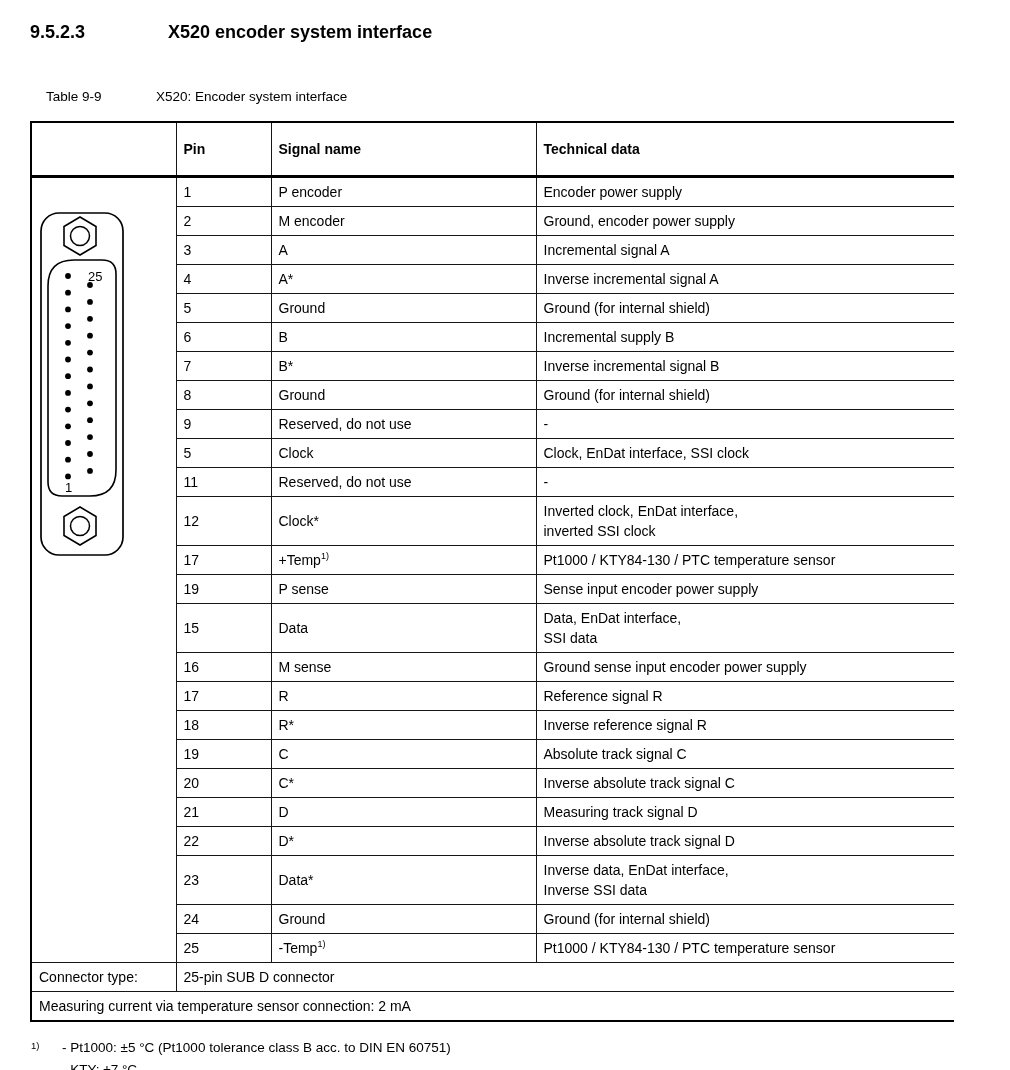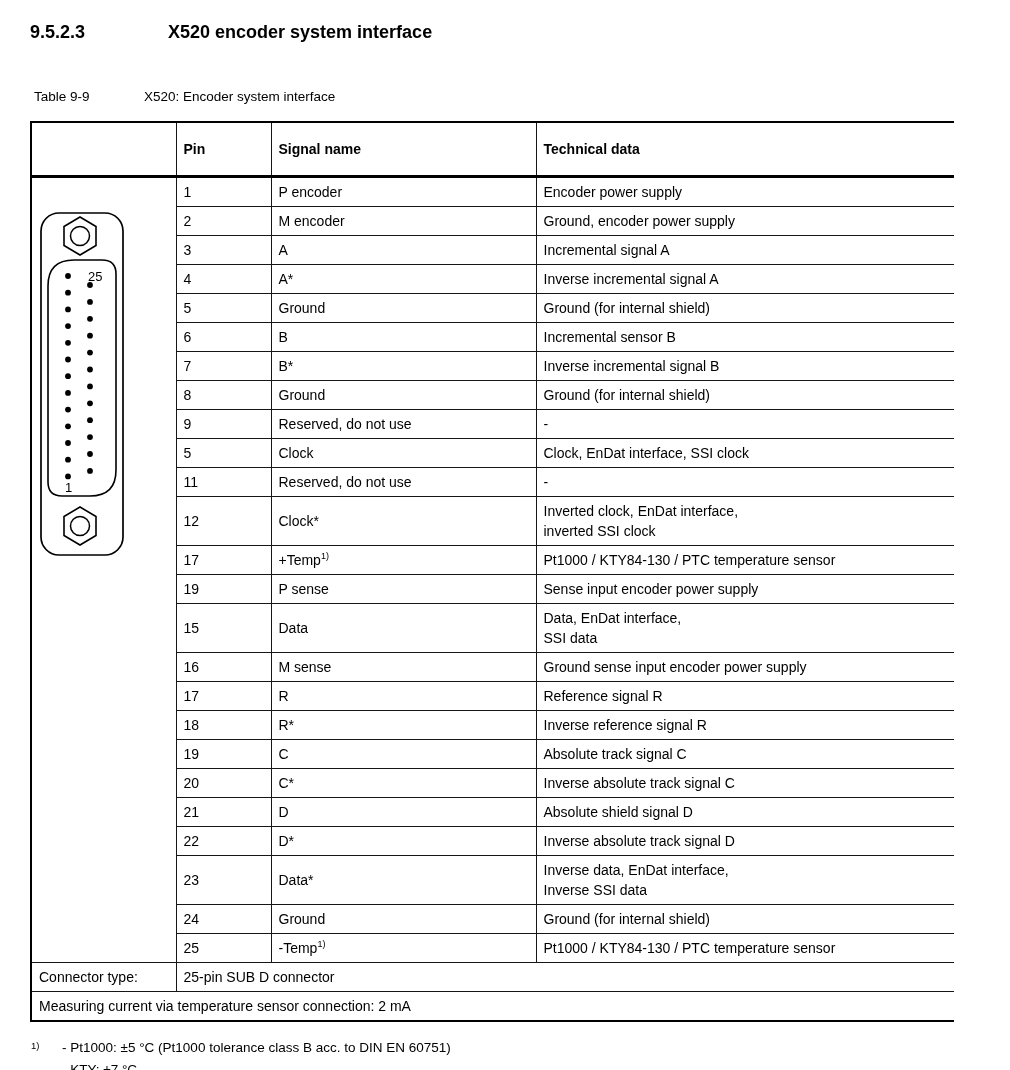--- a/index.html
+++ b/index.html
@@ -8,21 +8,21 @@
     width: 1010px; height: 1070px;
     background: #ffffff;
     color: #000000;
     font-family: "Liberation Sans", sans-serif;
   }
   .page { position: relative; width: 954px; height: 1070px; overflow: hidden; }
 
   .heading { display: flex; margin: 20px 0 0 30px; font-size: 18px; font-weight: bold; line-height: 24px; }
   .heading .num { width: 138px; flex: 0 0 auto; }
 
-  .caption { display: flex; margin: 44px 0 0 34px; font-size: 13.5px; line-height: 18px; }
+  .caption { display: flex; margin: 44px 0 0 46px; font-size: 13.5px; line-height: 18px; }
   .caption .lbl { width: 110px; flex: 0 0 auto; }
 
   table.pin-table {
     border-collapse: collapse;
     margin: 15px 0 0 30px;
     width: 965px;
     font-size: 14px;
     table-layout: fixed;
   }
   table.pin-table { border: 2px solid #000; }
@@ -160,21 +160,21 @@
     <td>5</td>
     <td>Ground</td>
     <td>
             <div>Ground (for internal shield)</div>
           </td>
   </tr>
         <tr>
     <td>6</td>
     <td>B</td>
     <td>
-            <div>Incremental sensor B</div>
+            <div>Incremental supply B</div>
           </td>
   </tr>
         <tr>
     <td>7</td>
     <td>B*</td>
     <td>
             <div>Inverse incremental signal B</div>
           </td>
   </tr>
         <tr>
@@ -267,21 +267,21 @@
     <td>20</td>
     <td>C*</td>
     <td>
             <div>Inverse absolute track signal C</div>
           </td>
   </tr>
         <tr>
     <td>21</td>
     <td>D</td>
     <td>
-            <div>Absolute shield signal D</div>
+            <div>Measuring track signal D</div>
           </td>
   </tr>
         <tr>
     <td>22</td>
     <td>D*</td>
     <td>
             <div>Inverse absolute track signal D</div>
           </td>
   </tr>
         <tr>

